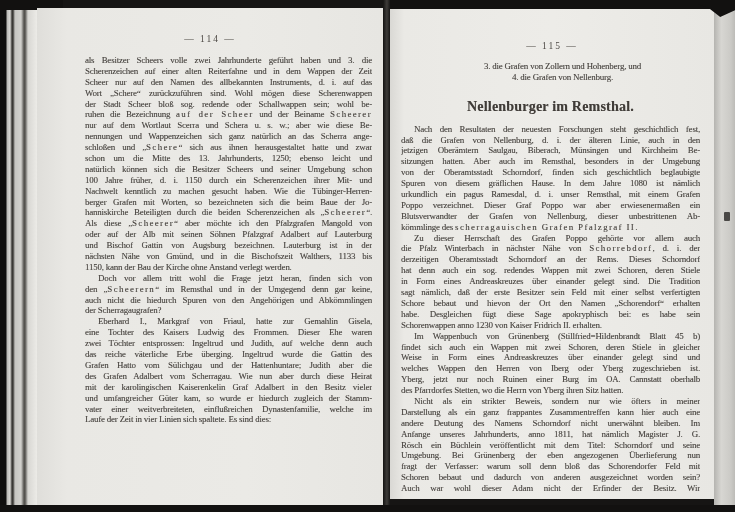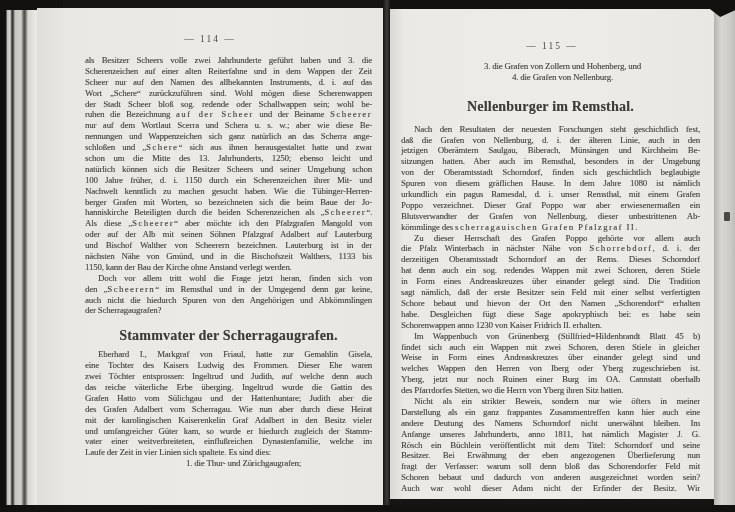--- a/index.html
+++ b/index.html
@@ -88,45 +88,43 @@
           <div class="line just">nennungen und Wappenzeichen sich ganz natürlich an das Scherra ange-</div>
           <div class="line just">schloßen und „<span class="sperr">Schere</span>“ sich aus ihnen herausgestaltet hatte und zwar</div>
           <div class="line just">schon um die Mitte des 13. Jahrhunderts, 1250; ebenso leicht und</div>
           <div class="line just">natürlich können sich die Besitzer Scheers und seiner Umgebung schon</div>
           <div class="line just">100 Jahre früher, d. i. 1150 durch ein Scherenzeichen ihrer Mit- und</div>
           <div class="line just">Nachwelt kenntlich zu machen gesucht haben.  Wie die Tübinger-Herren-</div>
           <div class="line just">berger Grafen mit Worten, so bezeichneten sich die beim Baue der Jo-</div>
           <div class="line just">hanniskirche Beteiligten durch die beiden Scherenzeichen als „<span class="sperr">Scheerer</span>“.</div>
           <div class="line just">Als diese „<span class="sperr">Scheerer</span>“ aber möchte ich den Pfalzgrafen Mangold von</div>
           <div class="line just">oder auf der Alb mit seinen Söhnen Pfalzgraf Adalbert auf Lauterburg</div>
-          <div class="line just">und Bischof Walther von Scheerern bezeichnen.  Lauterburg ist in der</div>
+          <div class="line just">und Bischof Gattin von Augsburg bezeichnen.  Lauterburg ist in der</div>
           <div class="line just">nächsten Nähe von Gmünd, und in die Bischofszeit Walthers, 1133 bis</div>
           <div class="line last">1150, kann der Bau der Kirche ohne Anstand verlegt werden.</div>
         </div>
         <div class="para">
           <div class="line just ind">Doch vor allem tritt wohl die Frage jetzt heran, finden sich von</div>
           <div class="line just">den „<span class="sperr">Scheerern</span>“ im Remsthal und in der Umgegend denn gar keine,</div>
           <div class="line just">auch nicht die hiedurch Spuren von den Angehörigen und Abkömmlingen</div>
           <div class="line last">der Scherragaugrafen?</div>
         </div>
-        <div class="heading">Stammvater der Scherragaugrafen.</div>
         <div class="para">
           <div class="line just ind">Eberhard I., Markgraf von Friaul, hatte zur Gemahlin Gisela,</div>
           <div class="line just">eine Tochter des Kaisers Ludwig des Frommen.  Dieser Ehe waren</div>
           <div class="line just">zwei Töchter entsprossen: Ingeltrud und Judith, auf welche denn auch</div>
           <div class="line just">das reiche väterliche Erbe überging.  Ingeltrud wurde die Gattin des</div>
           <div class="line just">Grafen Hatto vom Sülichgau und der Hattenhuntare; Judith aber die</div>
           <div class="line just">des Grafen Adalbert vom Scherragau.  Wie nun aber durch diese Heirat</div>
           <div class="line just">mit der karolingischen Kaiserenkelin Graf Adalbert in den Besitz vieler</div>
           <div class="line just">und umfangreicher Güter kam, so wurde er hiedurch zugleich der Stamm-</div>
           <div class="line just">vater einer weitverbreiteten, einflußreichen Dynastenfamilie, welche im</div>
           <div class="line last">Laufe der Zeit in vier Linien sich spaltete.  Es sind dies:</div>
         </div>
         <div class="list-block">
-          <div class="line last">1. die Thur- und Zürichgaugrafen;</div>
         </div>
       </div>
   </section>
 
   <div class="topband"></div>
   <div class="gutter"></div>
 
   <section class="page page-right">
     <header class="pnum">— 115 —</header>
     <div class="text">
@@ -165,21 +163,21 @@
           <div class="line just">welches Wappen den Herren von Iberg oder Yberg zugeschrieben ist.</div>
           <div class="line just">Yberg, jetzt nur noch Ruinen einer Burg im OA. Cannstatt oberhalb</div>
           <div class="line last">des Pfarrdorfes Stetten, wo die Herrn von Yberg ihren Sitz hatten.</div>
         </div>
         <div class="para">
           <div class="line just ind">Nicht als ein strikter Beweis, sondern nur wie öfters in meiner</div>
           <div class="line just">Darstellung als ein ganz frappantes Zusammentreffen kann hier auch eine</div>
           <div class="line just">andere Deutung des Namens Schorndorf nicht unerwähnt bleiben.  Im</div>
           <div class="line just">Anfange unseres Jahrhunderts, anno 1811, hat nämlich Magister J. G.</div>
           <div class="line just">Rösch ein Büchlein veröffentlicht mit dem Titel: Schorndorf und seine</div>
-          <div class="line just">Besitzer.  Bei Erwähnung der eben angezogenen Überlieferung nun</div>
+          <div class="line just">Umgebung.  Bei Grünenberg der eben angezogenen Überlieferung nun</div>
           <div class="line just">fragt der Verfasser: warum soll denn bloß das Schorendorfer Feld mit</div>
           <div class="line just">Schoren bebaut und dadurch von anderen ausgezeichnet worden sein?</div>
           <div class="line just">Auch war wohl dieser Adam nicht der Erfinder der Besitz.  Wir</div>
         </div>
       </div>
   </section>
 
   <div class="edge-right"></div>
   <div class="corner-tr"></div>
   <div class="mark-right"></div>

